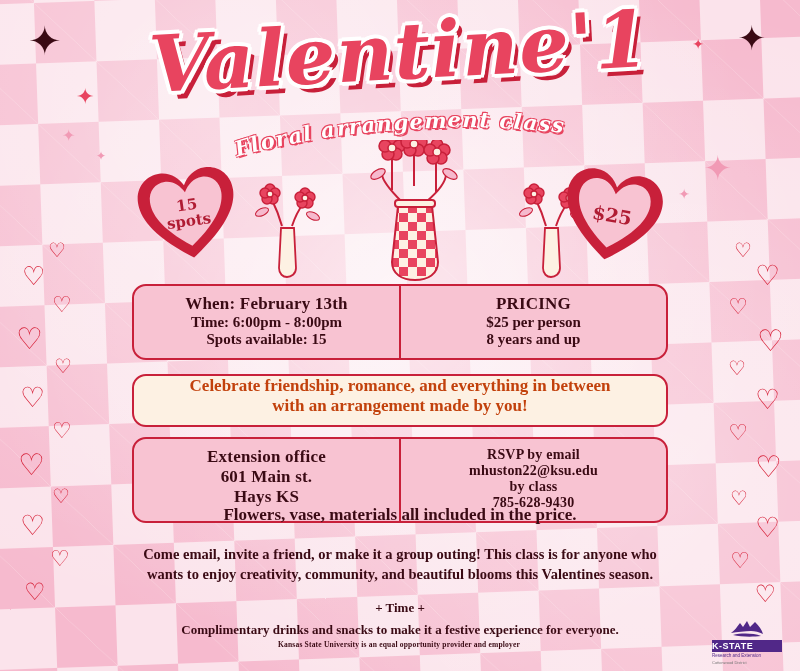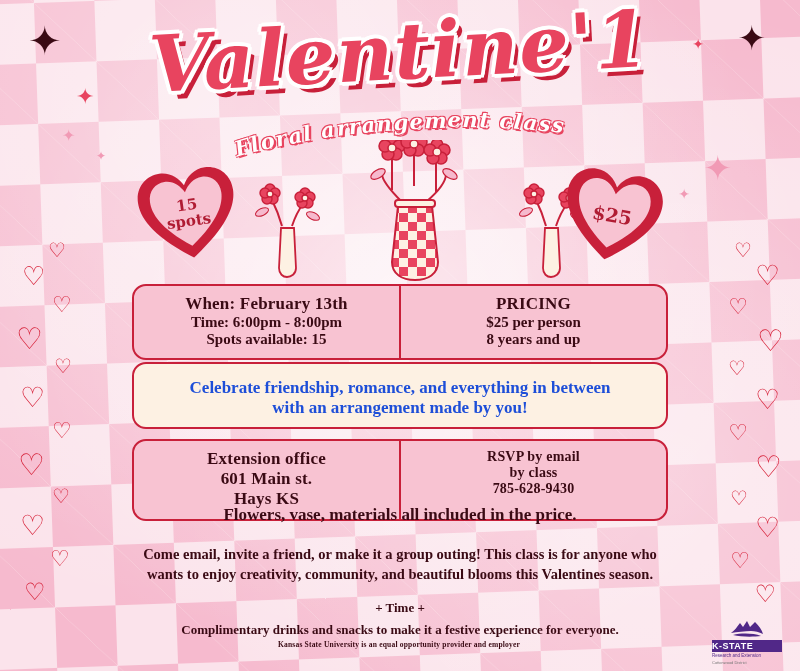--- a/index.html
+++ b/index.html
@@ -100,40 +100,40 @@
   #badge-price .txt { font-size: 19px; }
   
   .flowers { position:absolute; left:0; right:0; top: 140px; height: 150px; }
   
   .boxes { position: absolute; left: 132px; right: 132px; top: 284px; }
   .rowbox {
     background: #f8c3d2;
     border: 2px solid #c8203a;
     border-radius: 14px;
     display: flex;
-    margin-bottom: 2px;
+    margin-bottom: 14px;
     overflow: hidden;
   }
   .rowbox .cell {
     flex: 1;
     padding: 8px 10px 10px;
     text-align: center;
     color: #3a0a14;
   }
   .rowbox .cell + .cell { border-left: 2px solid #c8203a; }
   .l1 { font-size: 17px; font-weight: bold; letter-spacing: .2px; }
   .l2 { font-size: 15px; font-weight: bold; }
   .cream {
     background: #fdf1e3;
     border: 2px solid #c8203a;
     border-radius: 14px;
     text-align: center;
-    padding: 14px 10px 9px;
+    padding: 0 10px 9px;
     margin-bottom: 10px;
-    color: #1d4ed8;
+    color: #c2410c;
   }
   .cream div { font-size: 17px; font-weight: bold; }
   .rsvp-line { font-size: 14px; font-weight: bold; letter-spacing: .2px; }
   
   .copy { position:absolute; left: 60px; right: 60px; top: 505px; text-align:center; color:#3a0a14; }
   .copy .included { font-size: 17px; font-weight: bold; margin-bottom: 20px; }
   .copy .para { font-size: 14.5px; font-weight: bold; line-height: 1.35; }
   .copy .plus { font-size: 13px; font-weight: bold; margin: 16px 0 6px; }
   .copy .closing { font-size: 13px; font-weight: bold; }
   .footer {
@@ -383,20 +383,21 @@
     </div>
 
     <div class="rowbox">
       <div class="cell">
         <div class="l1">Extension office</div>
         <div class="l1">601 Main st.</div>
         <div class="l1">Hays KS</div>
       </div>
       <div class="cell">
         <div class="rsvp-line">RSVP by email</div>
+        <div class="rsvp-line">mhuston22@ksu.edu</div>
         <div class="rsvp-line">by class</div>
         <div class="rsvp-line">785-628-9430</div>
       </div>
     </div>
   </div>
 
   <div class="copy">
     <div class="included">Flowers, vase, materials all included in the price.</div>
     <div class="para">Come email, invite a friend, or make it a group outing! This class is for anyone who</div>
     <div class="para">wants to enjoy creativity, community, and beautiful blooms this Valentines season.</div>

